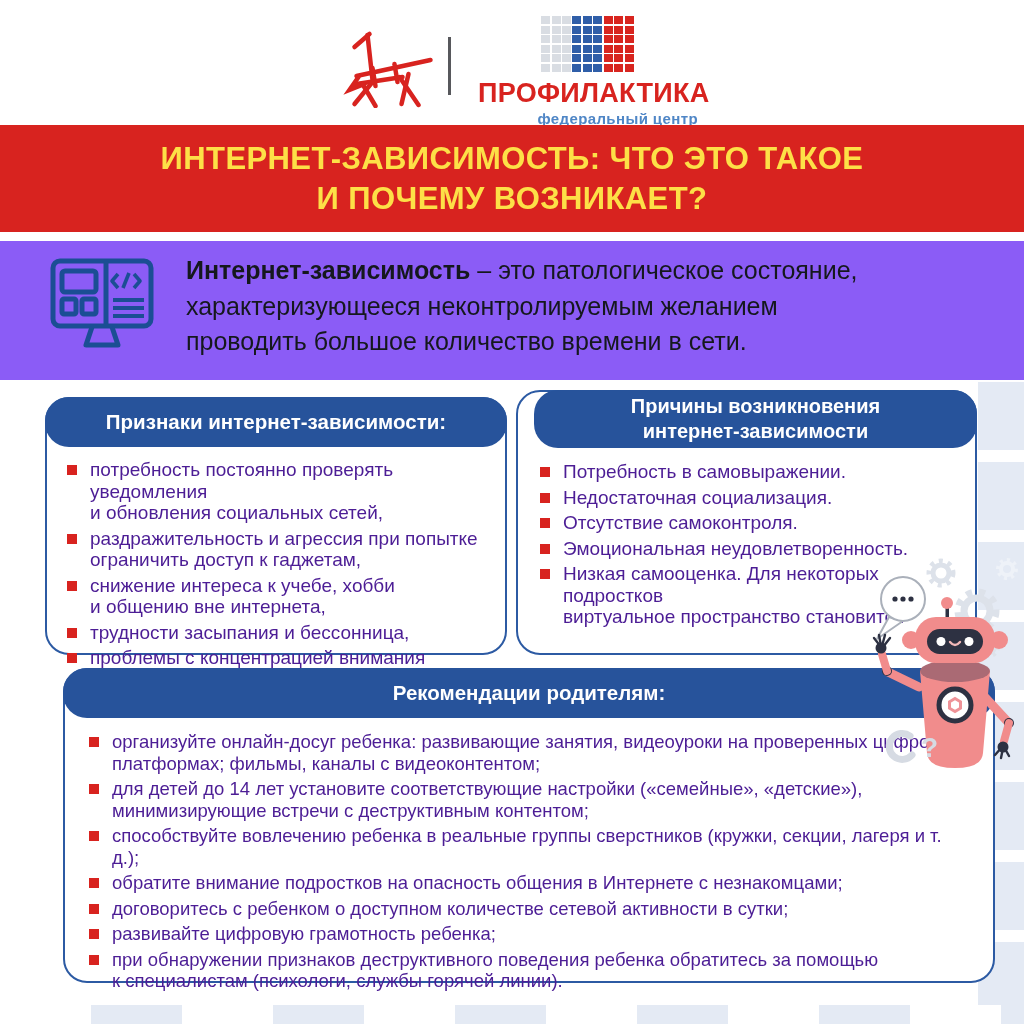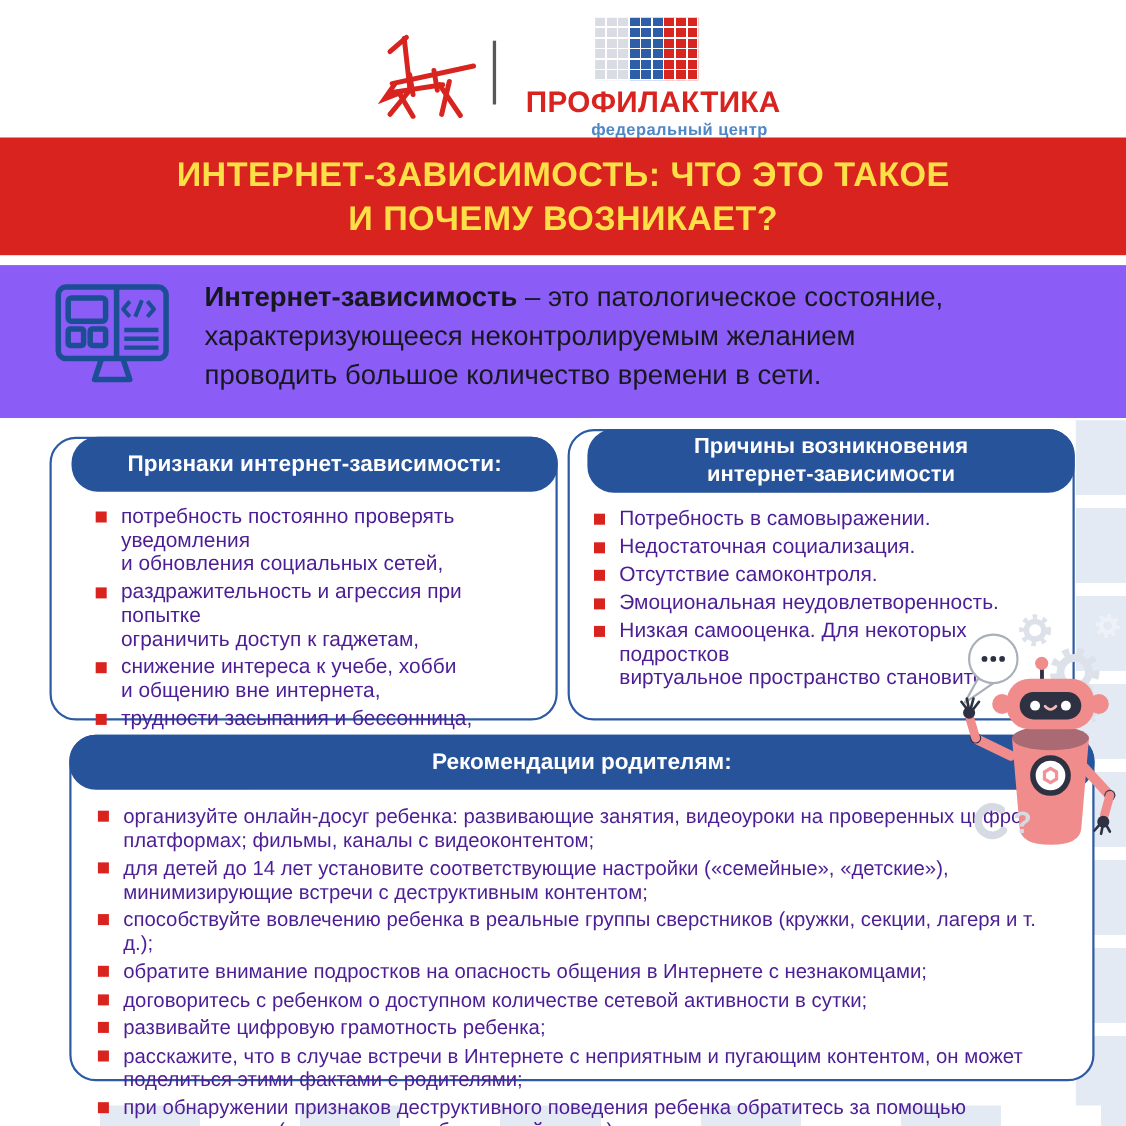--- a/index.html
+++ b/index.html
@@ -42,21 +42,21 @@
   
   .card{position:absolute;background:#fff;border:2px solid #2c5aa3;border-radius:24px;box-sizing:border-box;}
   .card-head{background:#27539b;color:#fff;border-radius:24px;margin:-2px -2px 0 -2px;
              display:flex;align-items:center;justify-content:center;text-align:center;
              font-weight:700;white-space:pre-line;line-height:1.25;}
   .card-body{box-sizing:border-box;}
   .item{display:flex;margin-bottom:4px;}
   .bullet{width:10px;height:10px;background:#d8231f;flex:none;margin-top:6px;margin-right:13px;}
   .item-text{font-size:19px;line-height:21.5px;color:#4c1d95;white-space:pre-line;}
 
-  .card-signs{left:45px;top:397px;width:462px;height:258px;padding-left:20px;}
+  .card-signs{left:45px;top:397px;width:462px;height:258px;}
   .card-signs .card-head{height:50px;font-size:20.5px;}
   .card-signs .card-body{padding:12px 14px 0 20px;}
 
   .card-causes{left:516px;top:390px;width:461px;height:265px;}
   .card-causes .card-head{height:58px;font-size:20px;margin-left:16px;}
   .card-causes .card-body{padding:13px 12px 0 22px;}
 
   .card-reco{left:63px;top:668px;width:932px;height:315px;}
   .card-reco .card-head{height:50px;font-size:20.5px;}
   .card-reco .card-body{padding:13px 20px 0 24px;}
@@ -223,25 +223,20 @@
         <div class="item">
           <span class="bullet"></span>
           <span class="item-text">договоритесь с ребенком о доступном количестве сетевой активности в сутки;</span>
         </div>
 
         <div class="item">
           <span class="bullet"></span>
           <span class="item-text">развивайте цифровую грамотность ребенка;</span>
         </div>
 
-        <div class="item">
-          <span class="bullet"></span>
-          <span class="item-text">расскажите, что в случае встречи в Интернете с неприятным и пугающим контентом, он может
-поделиться этими фактами с родителями;</span>
-        </div>
 
         <div class="item">
           <span class="bullet"></span>
           <span class="item-text">при обнаружении признаков деструктивного поведения ребенка обратитесь за помощью
 к специалистам (психологи, службы горячей линии).</span>
         </div>
       </div>
   </div>
 
   <svg class="robot" width="172" height="242" viewBox="0 0 172 242">

